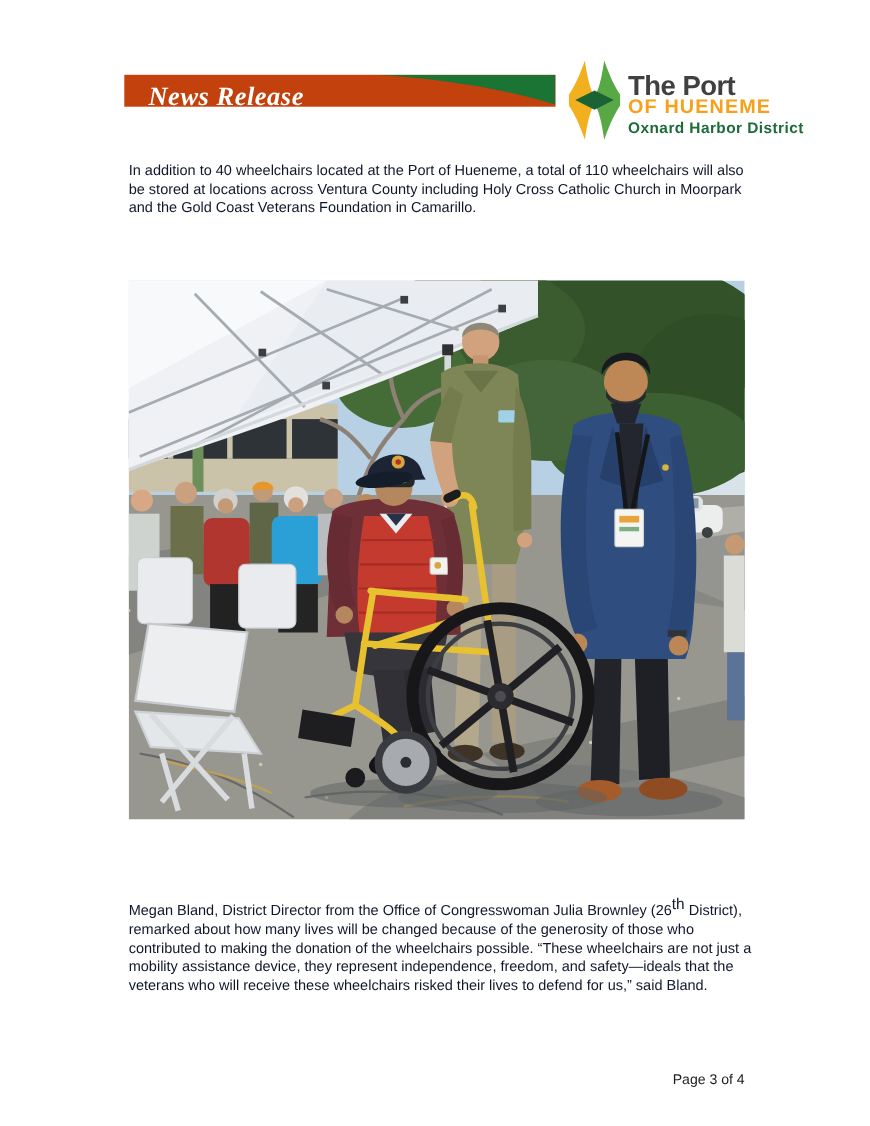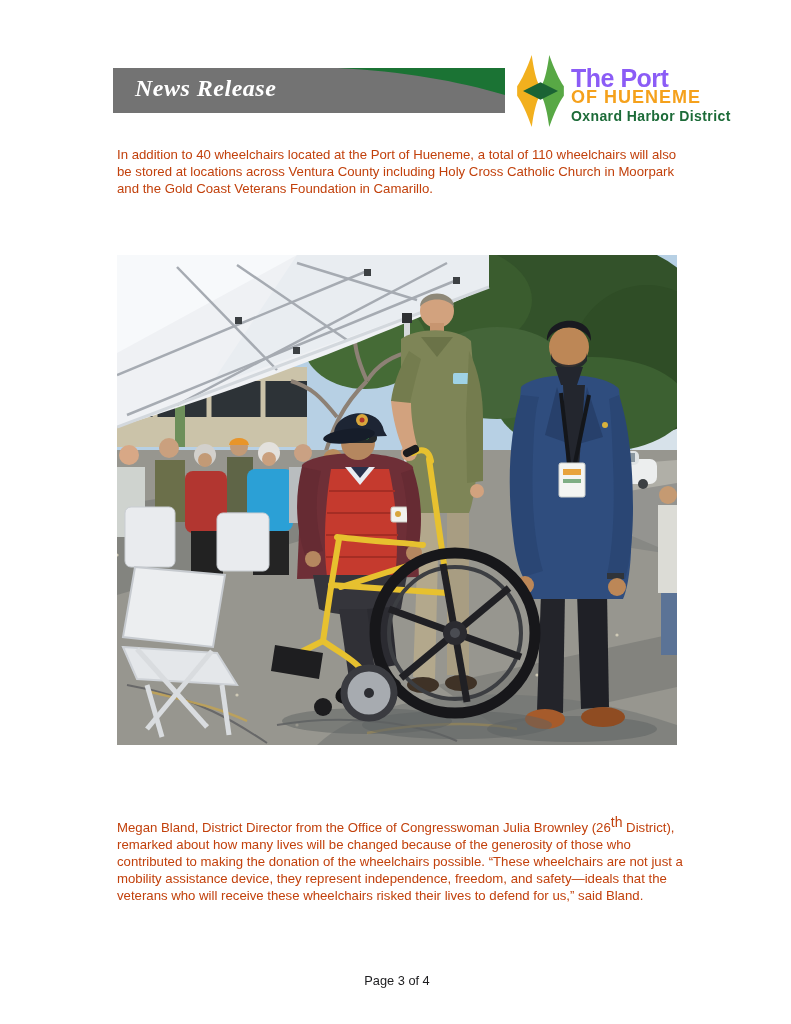--- a/index.html
+++ b/index.html
@@ -1,48 +1,48 @@
 <!DOCTYPE html>
 <html><head>
 <meta charset="utf-8">
 <title>News Release</title>
 <style>
   html,body{margin:0;padding:0;background:#ffffff;}
   .page{position:relative;width:791px;height:1024px;background:#ffffff;margin:0 auto;
         font-family:"Liberation Sans", sans-serif;color:#1c1c1e;overflow:hidden;}
 
   
-  .banner{position:absolute;left:113px;top:68px;width:392px;height:45px;background:#737373;overflow:hidden;}
+  .banner{position:absolute;left:113px;top:68px;width:392px;height:29px;background:#c2410c;overflow:hidden;}
   .banner svg{position:absolute;right:0;top:0;}
   .banner-title{position:absolute;left:22px;top:7px;
         font-family:"Liberation Serif", serif;font-style:italic;font-weight:bold;
         font-size:24px;color:#ffffff;letter-spacing:.5px;}
 
   
   .logo{position:absolute;left:517px;top:55px;display:flex;align-items:flex-start;}
   .logo-mark{width:47px;height:72px;margin-right:7px;flex:0 0 auto;}
   .logo-text{display:flex;flex-direction:column;justify-content:flex-start;padding-top:12px;}
-  .logo-title{font-size:25px;font-weight:bold;color:#8b5cf6;line-height:22px;letter-spacing:-0.5px;}
+  .logo-title{font-size:25px;font-weight:bold;color:#404040;line-height:22px;letter-spacing:-0.5px;}
   .logo-subtitle{font-size:18px;font-weight:bold;color:#f5a11c;letter-spacing:1px;line-height:15px;margin-top:1px;}
   .logo-tagline{font-size:14px;font-weight:bold;color:#1c6b38;letter-spacing:.4px;margin-top:3px;}
 
   
-  .para{position:absolute;left:117px;width:568px;font-size:13.2px;line-height:17px;color:#c2410c;}
+  .para{position:absolute;left:117px;width:568px;font-size:13.2px;line-height:17px;color:#0f172a;}
   .para1{top:133px;}
   .para2{top:201px;}
   .para3{top:806px;}
   sup{font-size:14px;line-height:0;}
 
   .photo-wrap{position:absolute;left:117px;top:255px;width:560px;height:490px;}
   .photo-wrap svg{display:block;}
 
   .caption{position:absolute;left:117px;top:749px;width:568px;
         font-size:12.8px;line-height:15.8px;font-style:italic;color:#1d1d1f;}
 
-  .footer{position:absolute;left:117px;top:973px;width:560px;text-align:center;
+  .footer{position:absolute;left:117px;top:973px;width:560px;text-align:right;
         font-size:12.8px;color:#1d1d1f;}
 </style>
 </head>
 <body>
 
 <div class="page">
 
   <div class="banner">
     <svg width="392" height="45" viewBox="0 0 392 45">
       <path d="M225,0 L392,0 L392,27 C345,13 288,3 225,0 Z" fill="#1b7334"></path>

